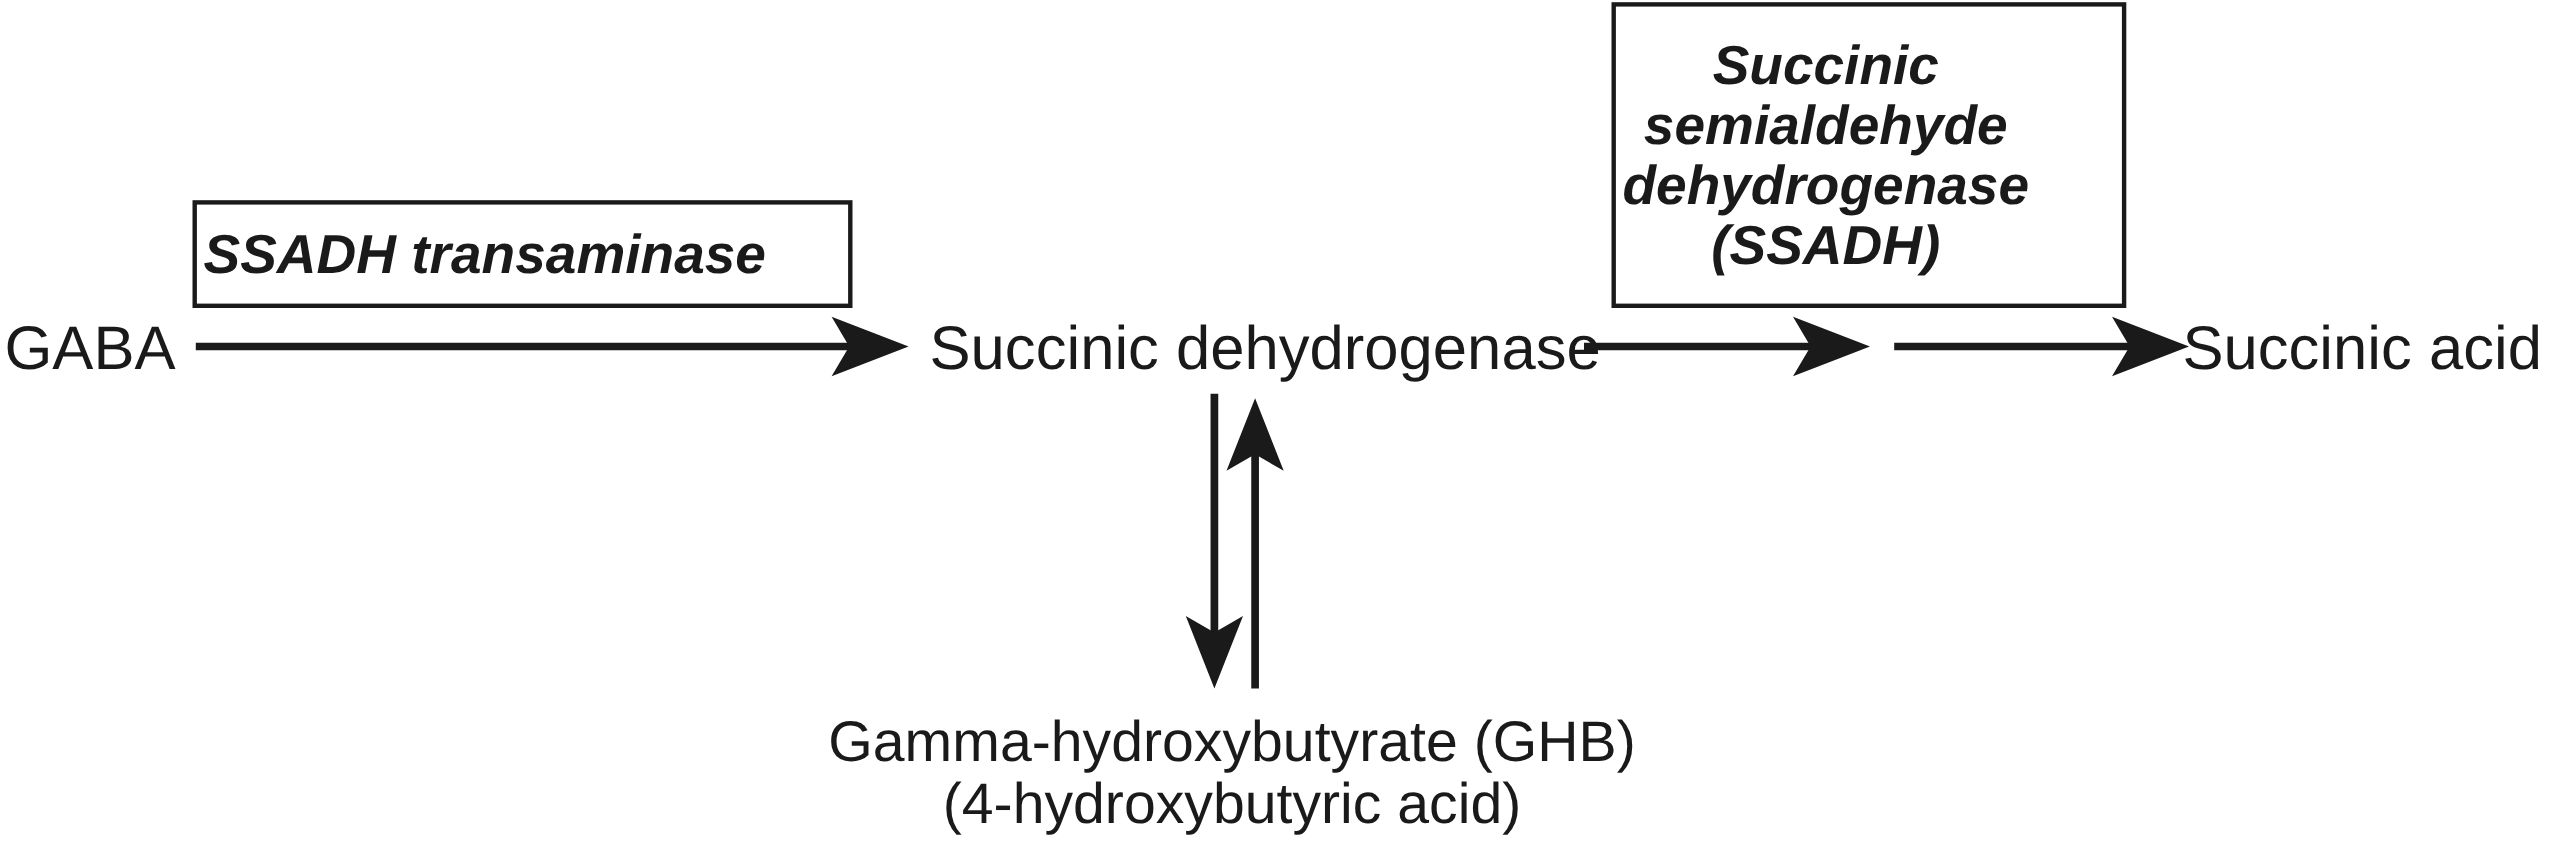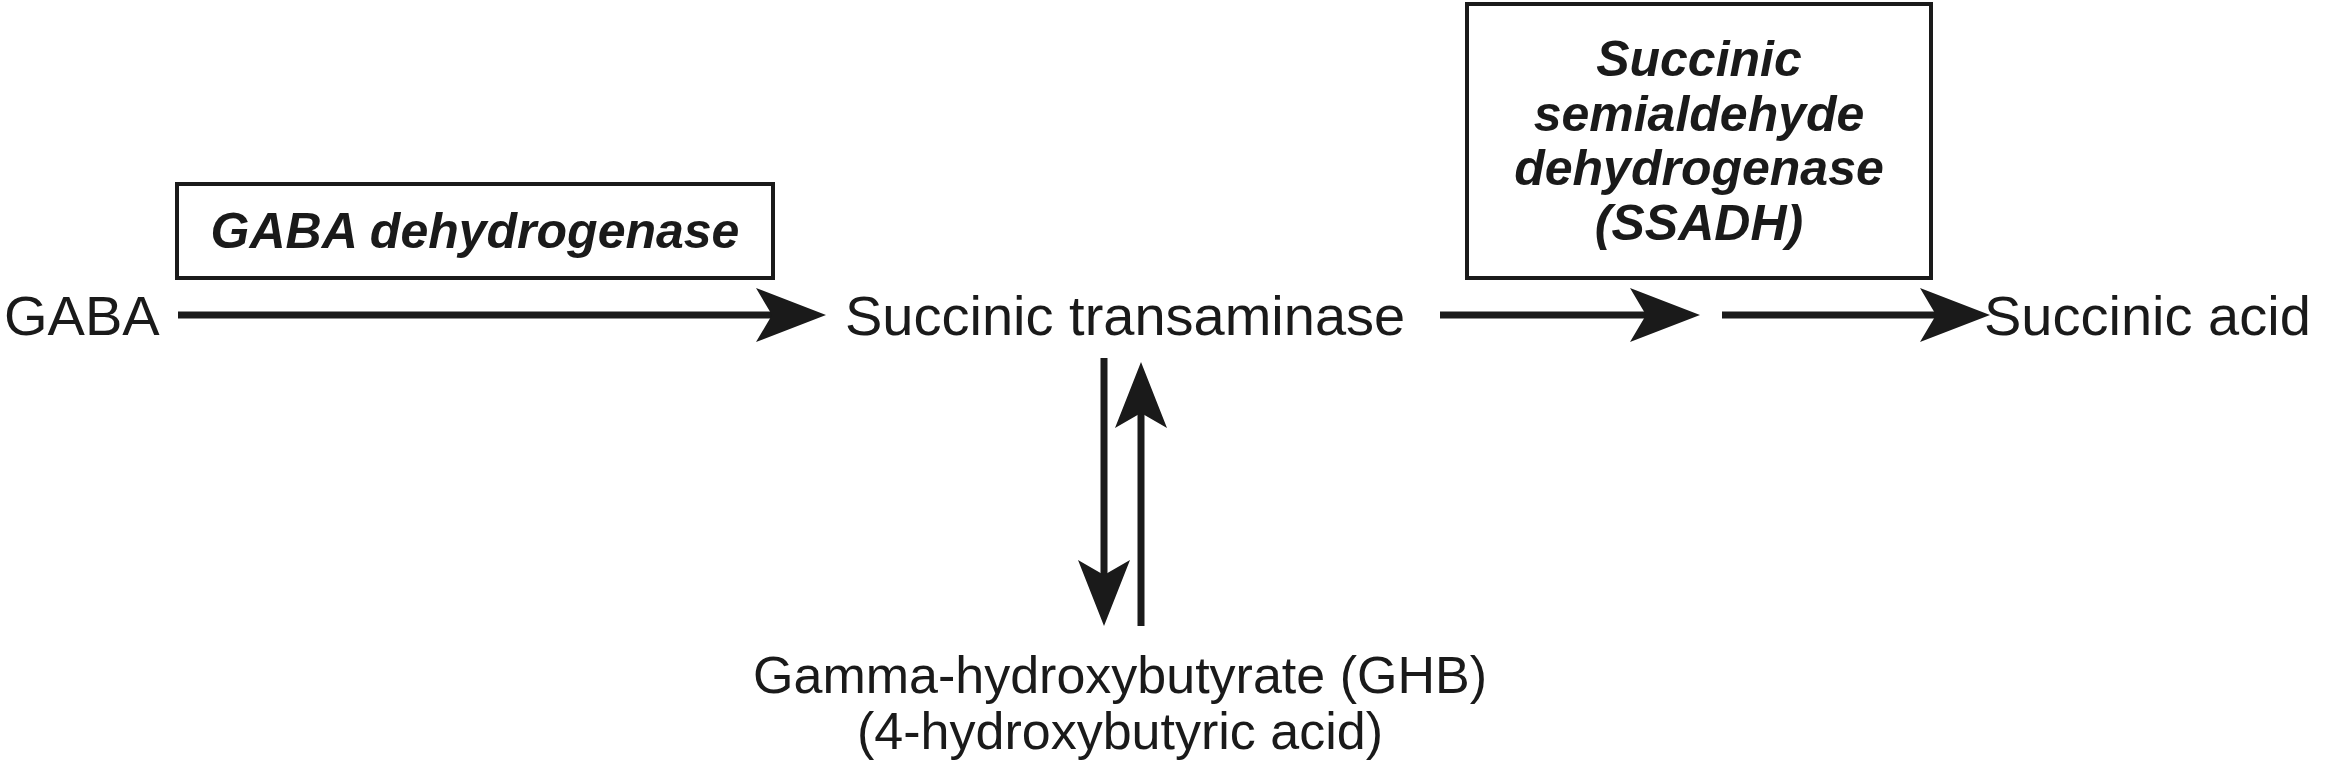--- a/index.html
+++ b/index.html
@@ -27,21 +27,20 @@
     white-space: nowrap;
     line-height: 1.0;
   }
   .enzyme-box {
     position: absolute;
     box-sizing: border-box;
     border: 4px solid #1a1a1a;
     background: #ffffff;
     display: flex;
     align-items: center;
-    justify-content: center;
     text-align: center;
   }
   .enzyme-text {
     font-family: "Liberation Sans", sans-serif;
     font-style: italic;
     font-weight: bold;
     font-size: 50px;
     line-height: 1.09;
     color: #1a1a1a;
     white-space: pre-line;
@@ -94,24 +93,24 @@
 
     <g>
       <line x1="1141" y1="626" x2="1141" y2="396" stroke="#1a1a1a" stroke-width="7"></line>
       <path d="M 1141 362 L 1115 428 L 1141 413 L 1167 428 Z" fill="#1a1a1a"></path>
     </g>
   </svg>
 
   <div class="node-label" style="left:4px; top:288px;">GABA</div>
 
   <div class="enzyme-box" style="left:175px; top:182px; width:600px; height:98px;">
-    <span class="enzyme-text">GABA dehydrogenase</span>
+    <span class="enzyme-text">SSADH transaminase</span>
   </div>
 
-  <div class="node-label" style="left:845px; top:288px;">Succinic transaminase</div>
+  <div class="node-label" style="left:845px; top:288px;">Succinic dehydrogenase</div>
 
   <div class="enzyme-box" style="left:1465px; top:2px; width:468px; height:278px;">
     <span class="enzyme-text">Succinic
 semialdehyde
 dehydrogenase
 (SSADH)</span>
   </div>
 
   <div class="node-label" style="left:1984px; top:288px;">Succinic acid</div>
 

